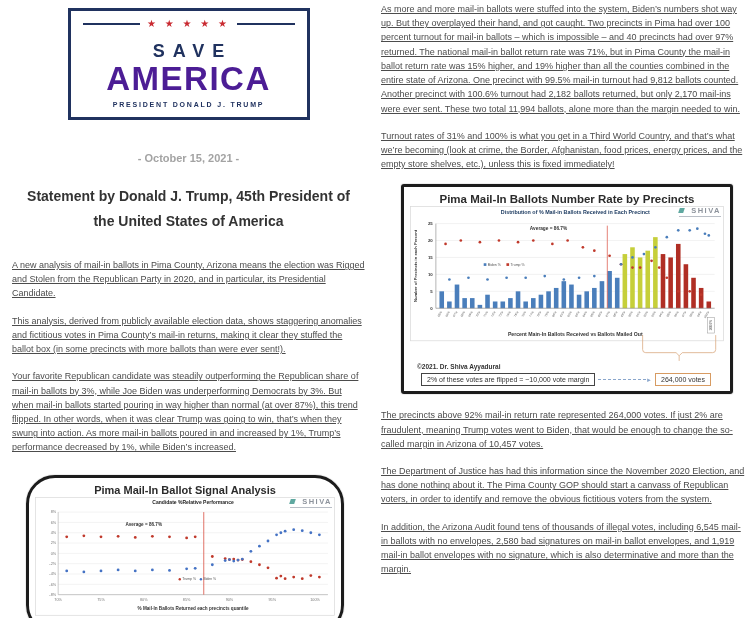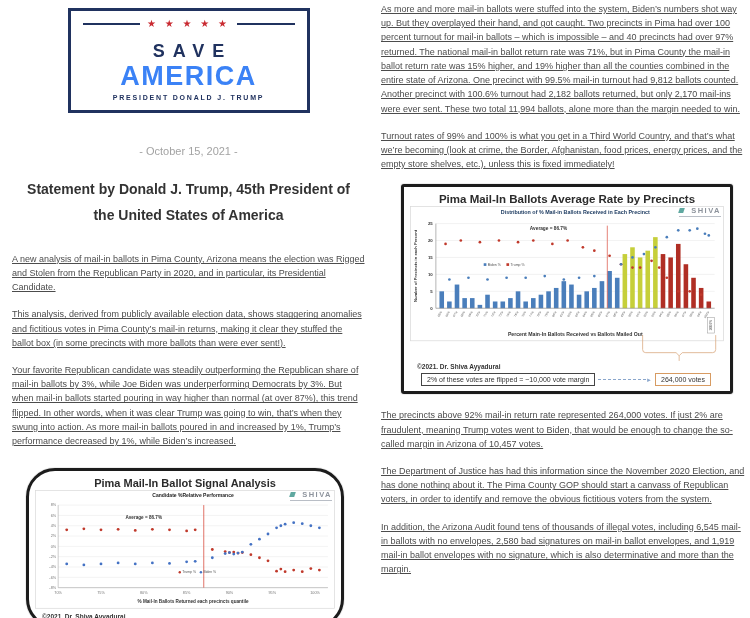--- a/index.html
+++ b/index.html
@@ -10,24 +10,24 @@
   .col-left{position:absolute;left:12px;top:0;width:353px;}
   .col-right{position:absolute;left:381px;top:2px;width:364px;}
   p.body-text{margin:0 0 13px 0;font-size:9px;line-height:1.58;color:#4c4c4c;text-decoration:underline;}
 
   
   .logo-box{width:212px;margin:8px auto 0;border:3px solid #20325f;padding:7px 12px 9px;text-align:center;background:#fff;}
   .stars-row{display:flex;align-items:center;}
   .rule{flex:1;height:2px;background:#20325f;}
   .stars{color:#c92a31;font-size:10px;letter-spacing:3px;margin:0 7px;white-space:nowrap;}
   .logo-save{font-size:18px;font-weight:700;letter-spacing:8px;padding-left:8px;color:#20325f;margin-top:12px;}
-  .logo-america{font-size:27px;font-weight:800;letter-spacing:1.5px;color:#3b82f6;line-height:1.05;}
+  .logo-america{font-size:33px;font-weight:800;letter-spacing:1.5px;color:#4c1d95;line-height:1.05;}
   .logo-sub{font-size:7px;font-weight:700;letter-spacing:1.8px;color:#20325f;margin-top:4px;}
 
-  .date-line{text-align:center;color:#a3a3a3;font-size:11px;margin-top:32px;}
+  .date-line{text-align:center;color:#a3a3a3;font-size:11px;margin-top:32px;font-weight:bold;}
   .headline{text-align:center;font-size:14px;font-weight:700;color:#333;line-height:1.8;margin:20px 6px 24px;}
 
   
   .chart-frame{position:relative;border:3px solid #1c1c1c;border-radius:3px;background:#fff;box-shadow:0 0 0 1px #eee;}
   #chart1{width:302px;margin:20px 0 0 14px;padding:3px 5px 2px;border-radius:29px;}
   #chart2{width:316px;margin:8px 0 14px 20px;padding:3px 5px 2px;}
   .chart-title{text-align:center;font-size:11px;font-weight:600;color:#2b2b2b;margin-top:3px;}
   #chart2 .chart-title{font-size:11.5px;}
   .brand{position:absolute;top:19px;right:9px;display:flex;align-items:center;gap:7px;
          font-size:7.5px;font-weight:600;letter-spacing:1.5px;color:#8d939c;
@@ -159,24 +159,24 @@
         <circle cx="165.8126984126984" cy="82.64999999999999" r="1.2" fill="#4472c4"></circle>
         <text x="168.3126984126984" y="83.64999999999999" font-size="3.4" fill="#555" text-anchor="start" font-family="Liberation Sans, DejaVu Sans, sans-serif">Biden %</text>
         <text x="158" y="113" font-size="4.6" fill="#333" text-anchor="middle" font-family="Liberation Sans, DejaVu Sans, sans-serif" font-weight="700">% Mail-In Ballots Returned each precincts quantile</text>
       </svg>
     <div class="copyright">©2021. Dr. Shiva Ayyadurai</div>
   </div>
 </div>
 
 <div class="col-right">
   <p class="body-text">As more and more mail-in ballots were stuffed into the system, Biden’s numbers shot way up. But they overplayed their hand, and got caught. Two precincts in Pima had over 100 percent turnout for mail-in ballots – which is impossible – and 40 precincts had over 97% returned. The national mail-in ballot return rate was 71%, but in Pima County the mail-in ballot return rate was 15% higher, and 19% higher than all the counties combined in the entire state of Arizona. One precinct with 99.5% mail-in turnout had 9,812 ballots counted. Another precinct with 100.6% turnout had 2,182 ballots returned, but only 2,170 mail-ins were ever sent. These two total 11,994 ballots, alone more than the margin needed to win.</p>
-  <p class="body-text">Turnout rates of 99% and 100% is what you get in a Third World Country, and that’s what we’re becoming (look at crime, the Border, Afghanistan, food prices, energy prices, and the empty store shelves, etc.), unless this is fixed immediately!</p>
+  <p class="body-text">Turnout rates of 31% and 100% is what you get in a Third World Country, and that’s what we’re becoming (look at crime, the Border, Afghanistan, food prices, energy prices, and the empty store shelves, etc.), unless this is fixed immediately!</p>
 
   <div class="chart-frame" id="chart2">
-    <div class="chart-title">Pima Mail-In Ballots Average Rate by Precincts</div>
+    <div class="chart-title">Pima Mail-In Ballots Number Rate by Precincts</div>
     <div class="brand">
       <span class="brand-mark"></span>
       <span>SHIVA</span>
     </div>
     <svg id="svg2" viewBox="0 0 306 152">
         <rect x="1.5" y="1.5" width="303" height="130" fill="none" stroke="#d9d9d9" stroke-width="0.7"></rect>
         <line x1="26" y1="100" x2="296" y2="100" stroke="#e6e6e6" stroke-width="0.5"></line>
         <text x="23" y="101.4" font-size="4.2" fill="#333" text-anchor="end" font-family="Liberation Sans, DejaVu Sans, sans-serif" font-weight="600">0</text>
         <line x1="26" y1="83.6" x2="296" y2="83.6" stroke="#e6e6e6" stroke-width="0.5"></line>
         <text x="23" y="85" font-size="4.2" fill="#333" text-anchor="end" font-family="Liberation Sans, DejaVu Sans, sans-serif" font-weight="600">5</text>

